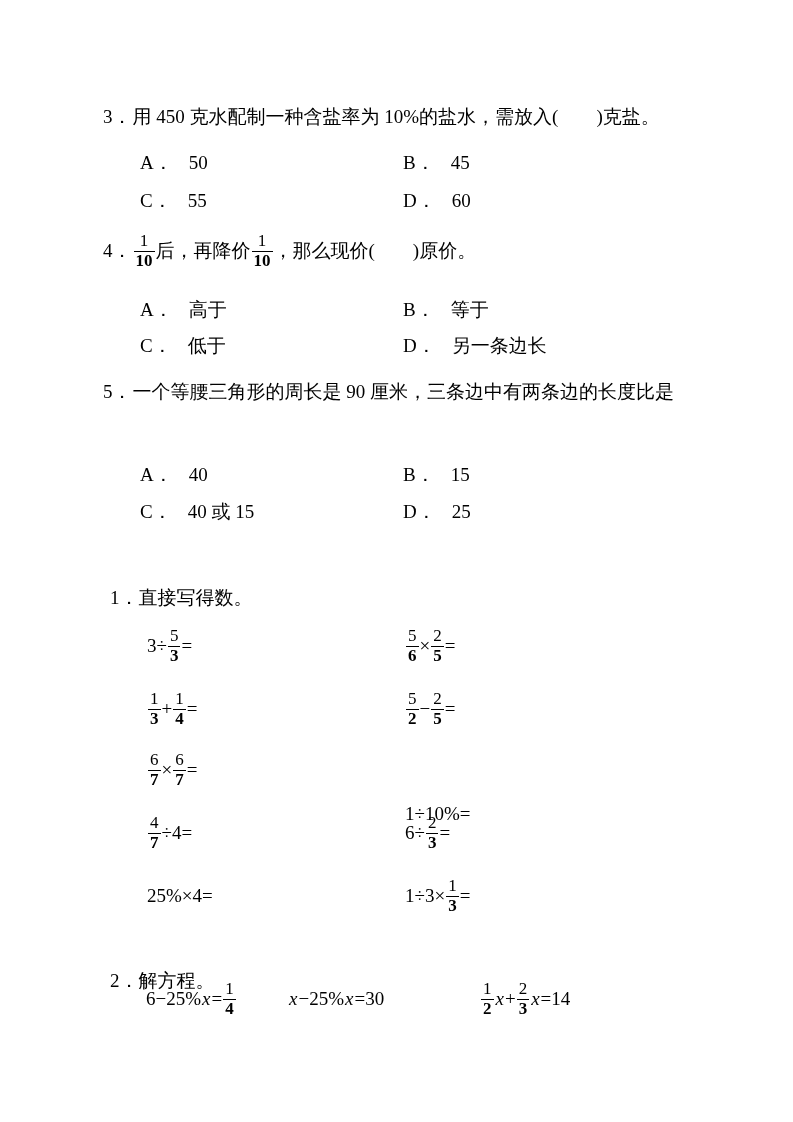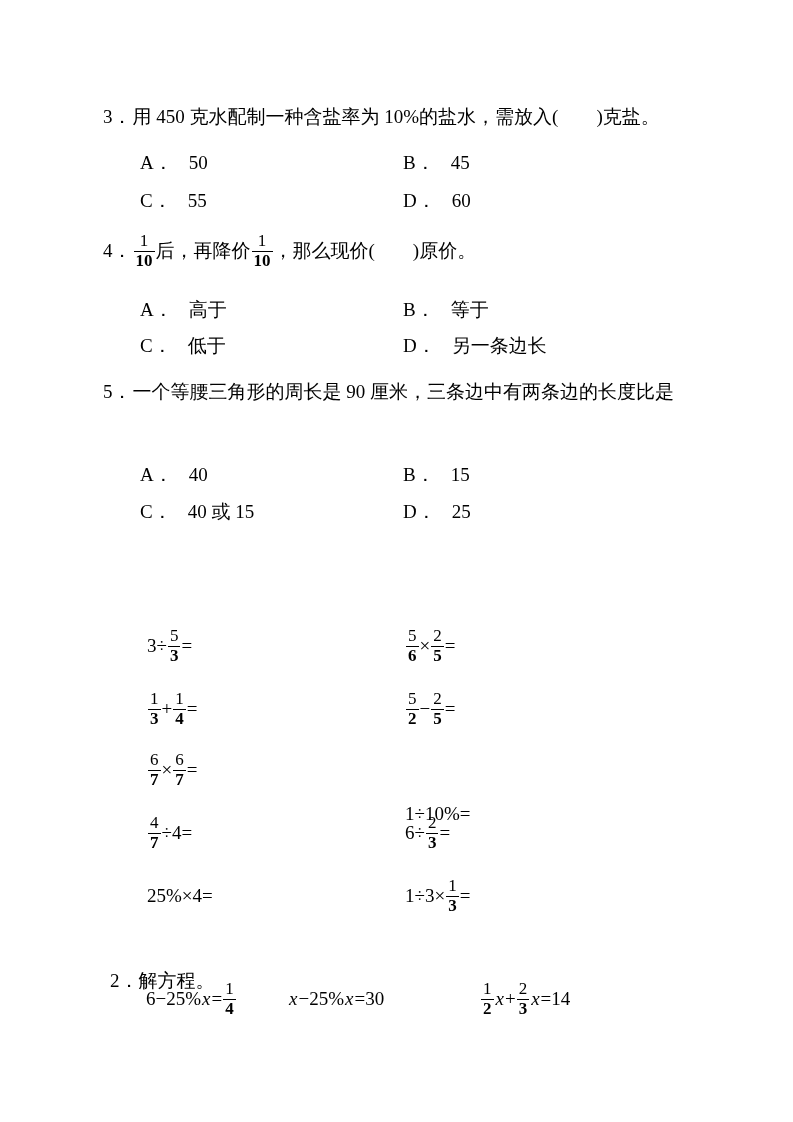--- a/index.html
+++ b/index.html
@@ -104,20 +104,21 @@
   </div>
   <div class="abs mline" style="top:499px;left:140px">
     <span>C．</span>
     <span class="optval">40 或 15</span>
   </div>
   <div class="abs mline" style="top:499px;left:403px">
     <span>D．</span>
     <span class="optval">25</span>
   </div>
 
+  <div class="abs" style="top:585px;left:110px">1．直接写得数。</div>
 
   <div class="abs mline h46" style="top:623px;left:147px">
       <span class="mtxt">3÷</span>
       <span class="frac">
         <span class="num">5</span>
         <span class="den">3</span>
       </span>
       <span class="mtxt">=</span>
     </div>
   <div class="abs mline h46" style="top:623px;left:405px">

